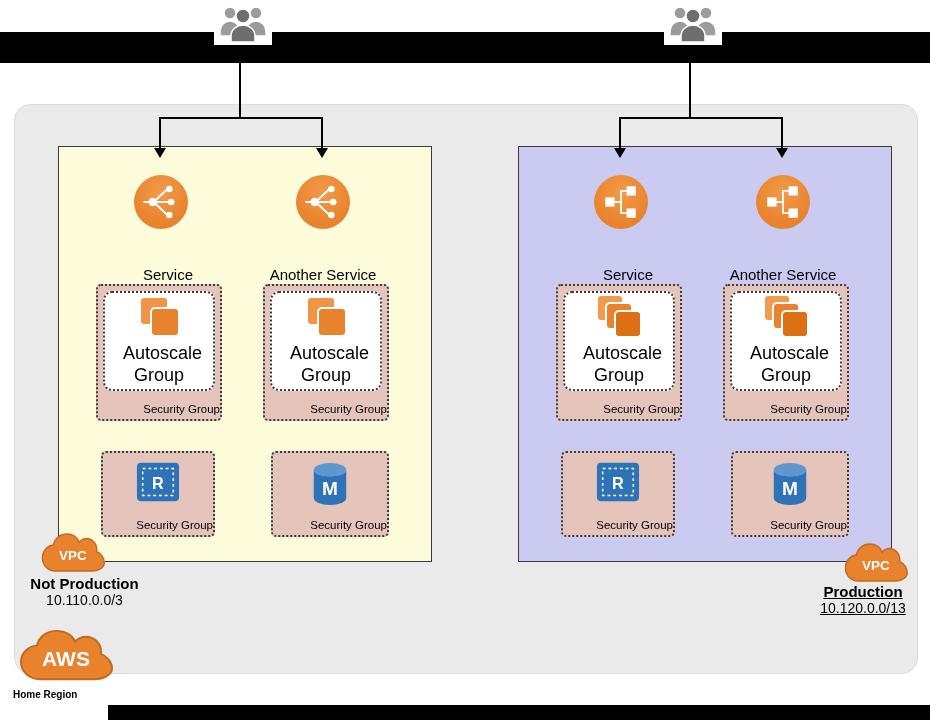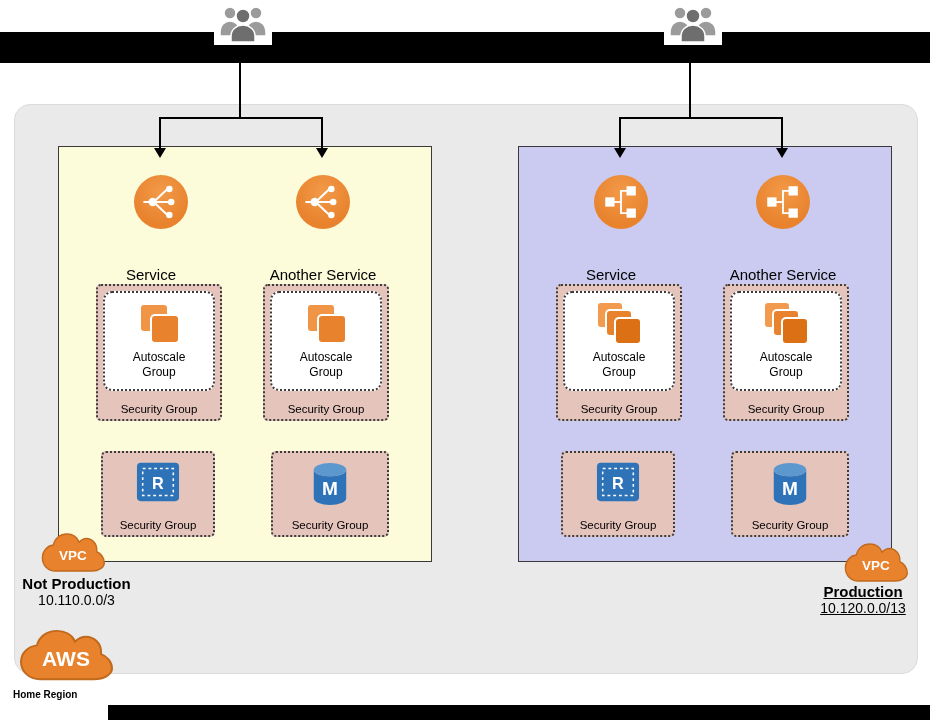--- a/index.html
+++ b/index.html
@@ -26,31 +26,31 @@
     display:flex;align-items:center;justify-content:center;padding:0 3px;}
   .users svg{width:48px;height:40px;}
   
   .lb{position:absolute;top:28px;width:54px;height:54px;border-radius:50%;
     background:radial-gradient(circle at 50% 32%, #F29A49, var(--aws-orange,#E8822D) 70%);
     display:flex;align-items:center;justify-content:center;}
   .lb.a{left:75px;} .lb.b{left:237px;}
   .lb svg{width:50px;height:50px;}
   
   .svc-title{position:absolute;top:119px;width:150px;text-align:center;font-size:15px;}
-  .svc-title.a{left:17px;} .svc-title.b{left:189px;}
+  .svc-title.a{left:34px;} .svc-title.b{left:189px;}
   
   .sg{position:absolute;background:var(--security-group-bg,#E5C4BC);
     border:2px dotted #3c3c3c;border-radius:5px;box-sizing:border-box;}
   .sg.svc{top:137px;width:126px;height:137px;}
   .sg.svc.a{left:37px;} .sg.svc.b{left:204px;}
   .sg .inner{position:absolute;left:5px;top:5px;width:112px;height:100px;background:#fff;
     border:2px dotted #3c3c3c;border-radius:9px;box-sizing:border-box;
     display:flex;flex-direction:column;align-items:center;justify-content:center;gap:5px;}
-  .asg-label{font-size:12px;line-height:1.2;text-align:center;width:72px;}
-  .sg-label{position:absolute;bottom:4px;left:0;width:100%;text-align:center;font-size:11.5px;}
+  .asg-label{font-size:18px;line-height:1.2;text-align:center;width:72px;}
+  .sg-label{position:absolute;bottom:4px;left:0;width:100%;text-align:right;font-size:11.5px;}
   .sg.data{top:304px;height:86px;display:flex;justify-content:center;}
   .sg.data.cache{left:42px;width:114px;}
   .sg.data.db{left:212px;width:118px;}
   .blue-icon{margin-top:7px;}
   
   .asg{position:relative;width:46px;height:42px;flex:none;}
   .asg span{position:absolute;background:var(--aws-orange,#E8822D);border-radius:3px;
     box-shadow:0 0 0 2px #fff;}
   .asg.two .s1{left:5px;top:2px;width:26px;height:26px;background:#F09445;}
   .asg.two .s2{left:16px;top:13px;width:26px;height:26px;}
@@ -62,21 +62,21 @@
   .cloud svg{position:absolute;left:0;top:0;width:100%;height:100%;}
   .cloud .cloud-label{position:relative;color:#fff;font-weight:bold;}
   .vpc-cloud{width:68px;height:46px;}
   .vpc-cloud .cloud-label{font-size:13.5px;top:1px;}
   .vpc-cloud-l{left:39px;top:531px;}
   .vpc-cloud-r{left:842px;top:541px;}
   .aws-cloud{left:16px;top:627px;width:100px;height:60px;}
   .aws-cloud .cloud-label{font-size:21px;top:2px;}
   
   .caption{position:absolute;text-align:center;z-index:8;}
-  .cap-left{left:4px;top:575px;width:145px;}
+  .cap-left{left:12px;top:575px;width:145px;}
   .cap-right{left:802px;top:583px;width:122px;text-decoration:underline;}
   .cap-name{font-weight:bold;font-size:15px;}
   .cap-cidr{font-size:14px;}
   .home-region{position:absolute;left:13px;top:689px;font-weight:bold;font-size:10px;z-index:8;}
 </style>
 </head>
 <body>
 
 <div class="canvas">
 

